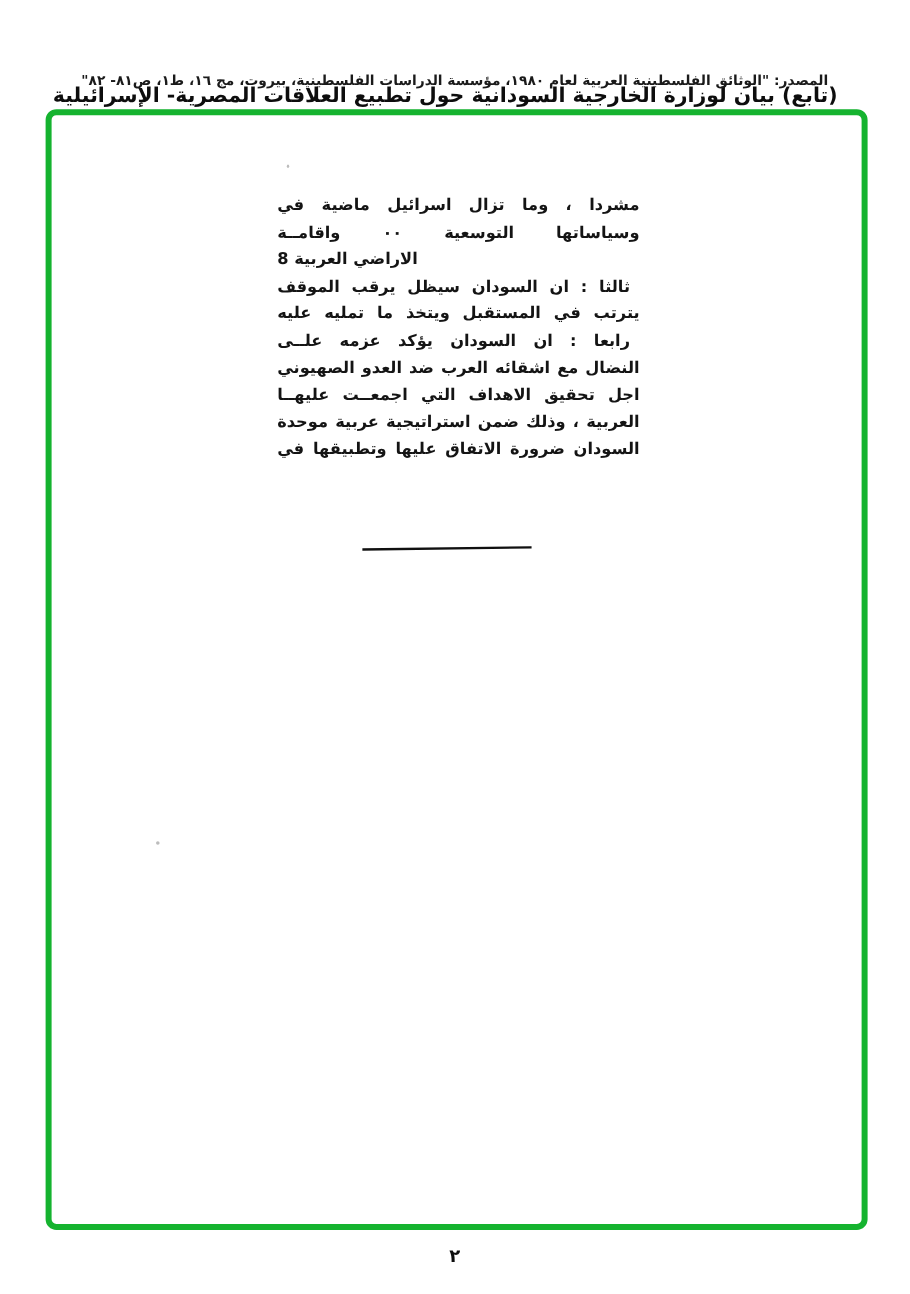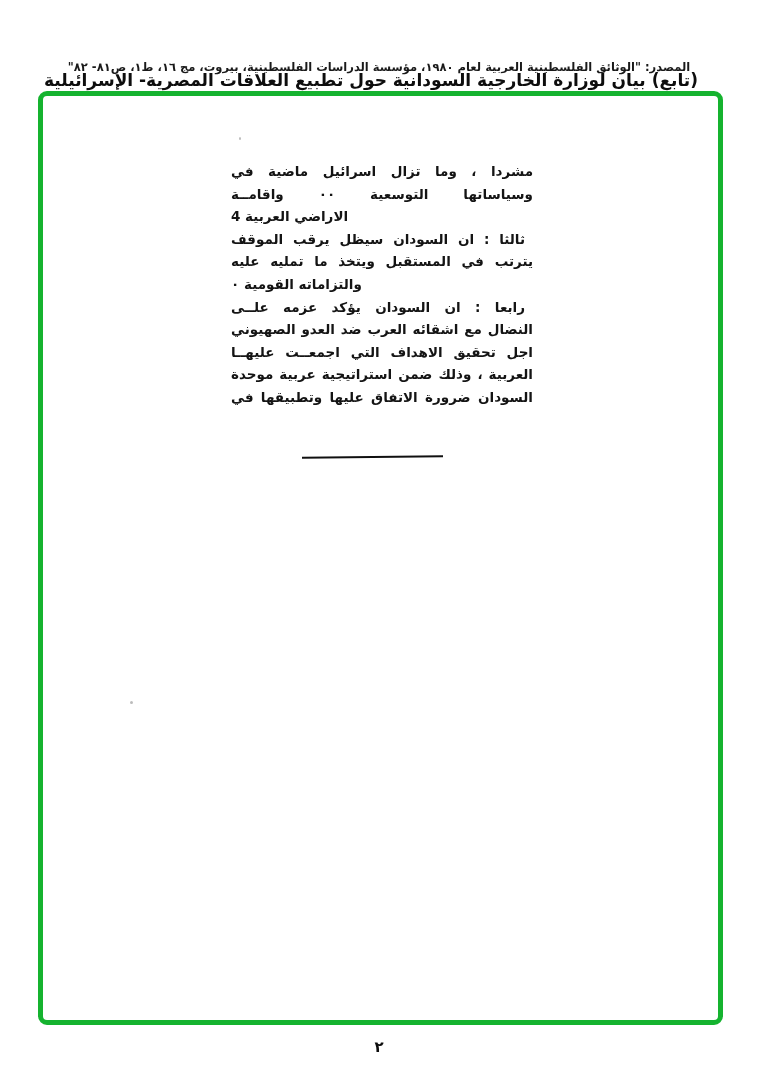--- a/index.html
+++ b/index.html
@@ -69,24 +69,23 @@
 </head>
 <body>
 
 <div class="doc-title">(تابع) بيان لوزارة الخارجية السودانية حول تطبيع العلاقات المصرية- الإسرائيلية</div>
 <div class="doc-source">المصدر: "الوثائق الفلسطينية العربية لعام ١٩٨٠، مؤسسة الدراسات الفلسطينية، بيروت، مج ١٦، ط١، ص٨١- ٨٢"</div>
 
 <div class="frame">
   <div class="textblock">
     <div class="line">مشردا ، وما تزال اسرائيل ماضية في اطماعهــا</div>
     <div class="line">وسياساتها التوسعية ٠٠ واقامــة المستوطنــات في</div>
-    <div class="line last">الاراضي العربية 4</div>
+    <div class="line last">الاراضي العربية 8</div>
     <div class="line indent">ثالثا : ان السودان سيظل يرقب الموقف ومــا</div>
     <div class="line">يترتب في المستقبل ويتخذ ما تمليه عليه قناعاتــه</div>
-    <div class="line last">والتزاماته القومية ٠</div>
     <div class="line indent">رابعا : ان السودان يؤكد عزمه علــى مواصلــة</div>
     <div class="line">النضال مع اشقائه العرب ضد العدو الصهيوني ومن</div>
     <div class="line">اجل تحقيق الاهداف التي اجمعــت عليهــا امتنــا</div>
     <div class="line">العربية ، وذلك ضمن استراتيجية عربية موحدة يرى</div>
     <div class="line">السودان ضرورة الاتفاق عليها وتطبيقها في المرحلــة</div>
   </div>
   <div class="divider"></div>
   <div class="artifact a1"></div>
   <div class="artifact a2"></div>
 </div>

